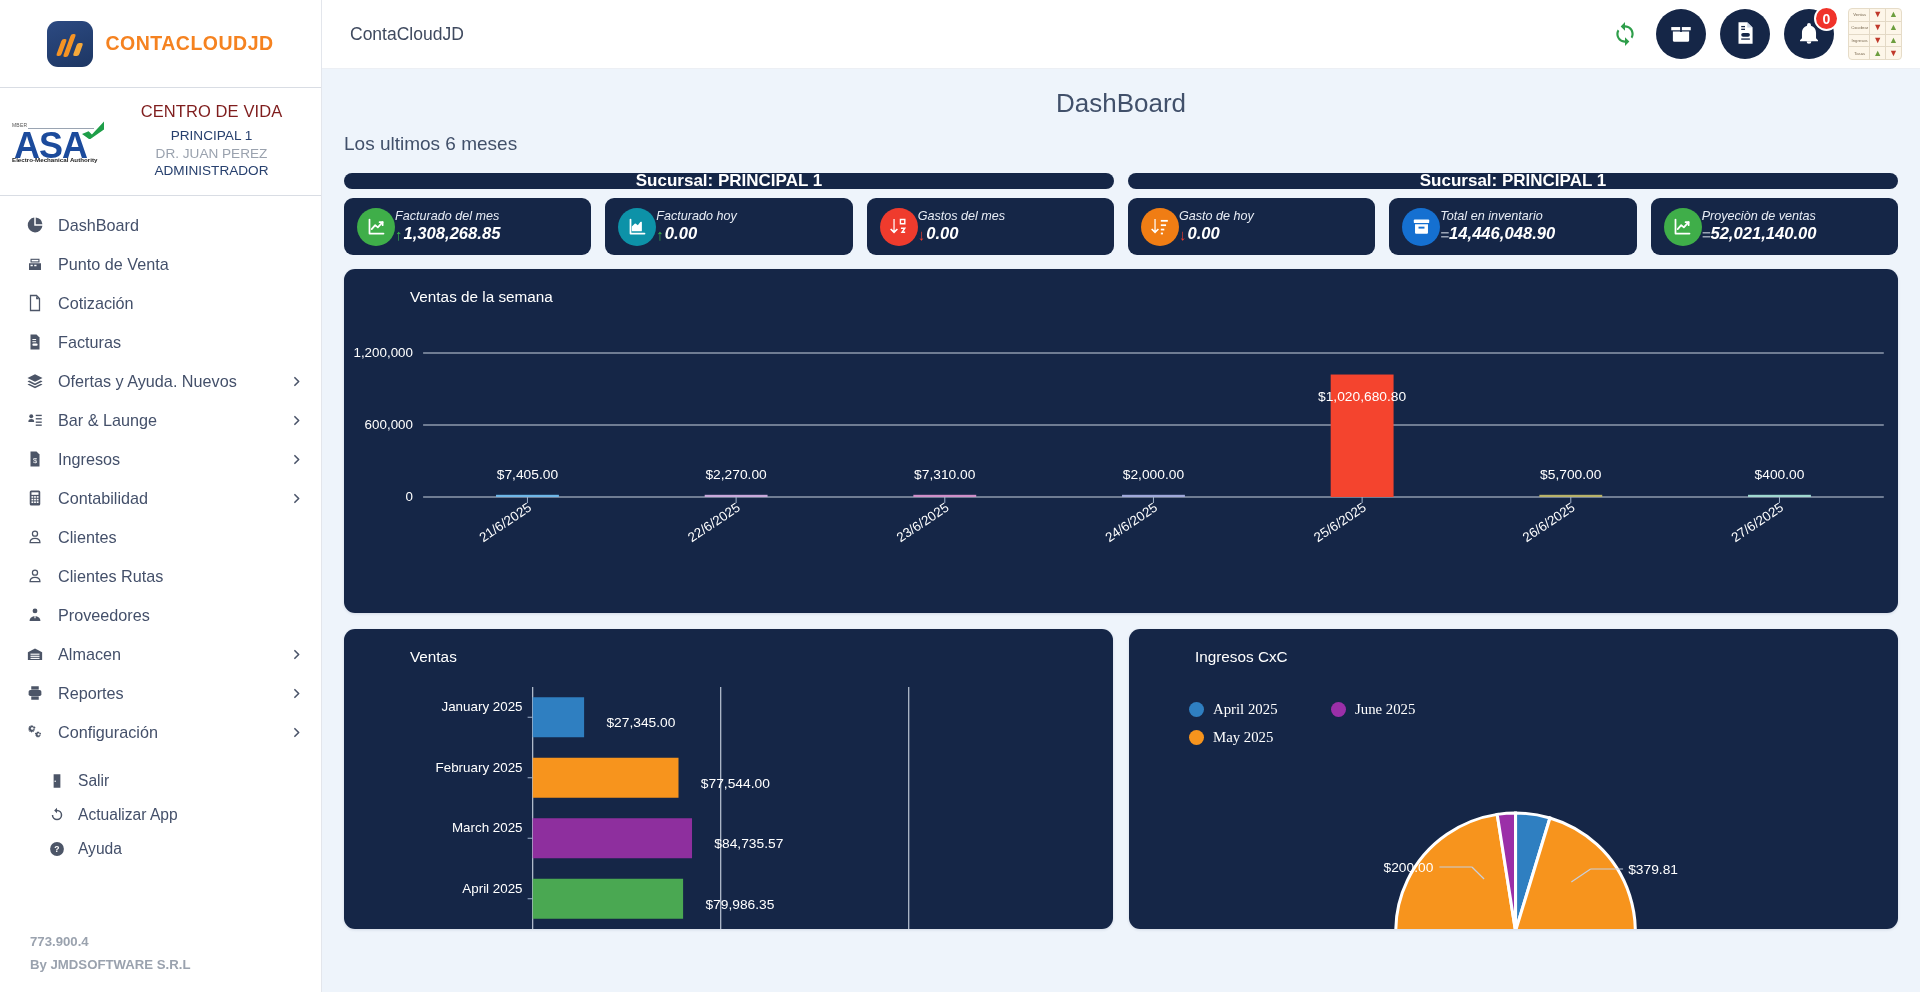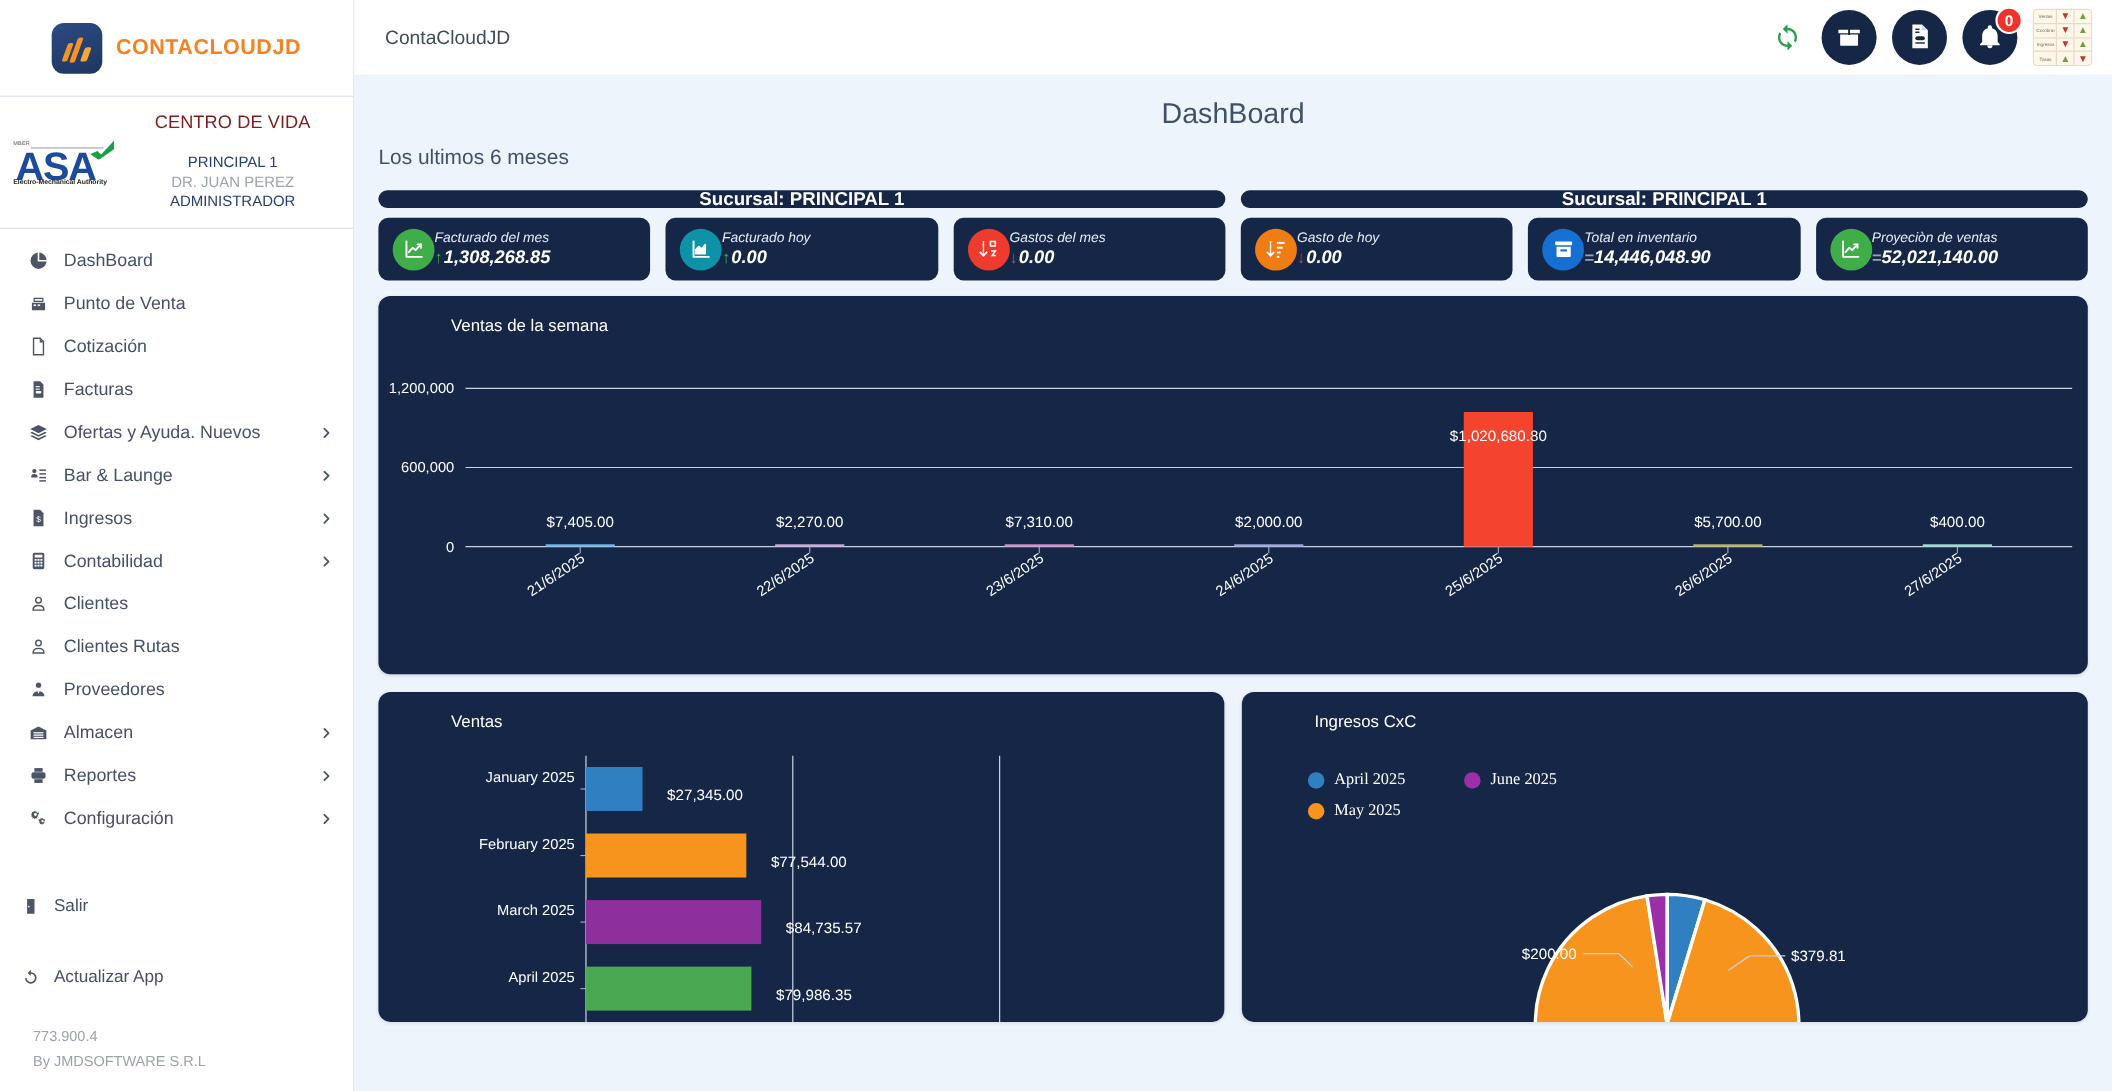--- a/index.html
+++ b/index.html
@@ -71,21 +71,21 @@
   }
   .org-logo .l2 {
     position: absolute; left: 0; bottom: 1px; font-size: 6.2px; color: #222;
     font-weight: 600; white-space: nowrap; overflow: hidden; width: 98px;
   }
   .org-logo .rule {
     position:absolute; left:16px; top:12px; width:66px; height:1px; background:#9aa4b2;
   }
   .org-info { flex: 1; text-align: center; line-height: 1.22; }
   .org-name { font-size: 16.5px; color: #7f1d1d; letter-spacing: .1px; }
-  .org-branch { font-size: 13.6px; color: #27406e; margin-top: 19px; }
+  .org-branch { font-size: 13.6px; color: #27406e; margin-top: 7px; }
   .org-user { font-size: 13.6px; color: #9aa2ae; margin-top: 1px; }
   .org-role { font-size: 13.6px; color: #27406e; margin-top: 1px; }
 
   .menu { padding: 10px 0 0 0; flex: 1; overflow: hidden; }
   .menu-item {
     display: flex; align-items: center;
     height: 39px; padding: 0 18px 0 26px;
     cursor: pointer; position: relative;
   }
   .menu-ico {
@@ -96,27 +96,27 @@
   .menu-ico svg { display: block; }
   .menu-label {
     font-size: 16.2px; color: #44506a; white-space: nowrap;
     padding-left: 6px;
   }
   .menu-chevron {
     margin-left: auto; color: #4a5469; display: flex; align-items: center;
   }
   .menu-sep { height: 12px; }
   .menu-item.small .menu-label { font-size: 15.6px; }
-  .menu-item.small { height: 34px; padding-left: 19px; margin-top: 31px; }
+  .menu-item.small { height: 34px; padding-left: 48px; }
   .menu-item.small .menu-ico { width: 24px; flex: 0 0 24px; }
 
   .sidebar-foot {
     padding: 10px 0 16px 30px;
   }
-  .sidebar-foot div { font-size: 13.2px; color: #9aa2ae; line-height: 1.75; }
+  .sidebar-foot div { font-size: 13.2px; color: #9aa2ae; line-height: 1.75; font-weight: bold; }
 
   
   .main { flex: 1; height: 992px; display: flex; flex-direction: column; min-width: 0; }
 
   .topbar {
     height: 69px; flex: 0 0 69px;
     background: #ffffff;
     display: flex; align-items: center;
     padding: 0 18px 0 28px;
     border-bottom: 1px solid #eceff4;

